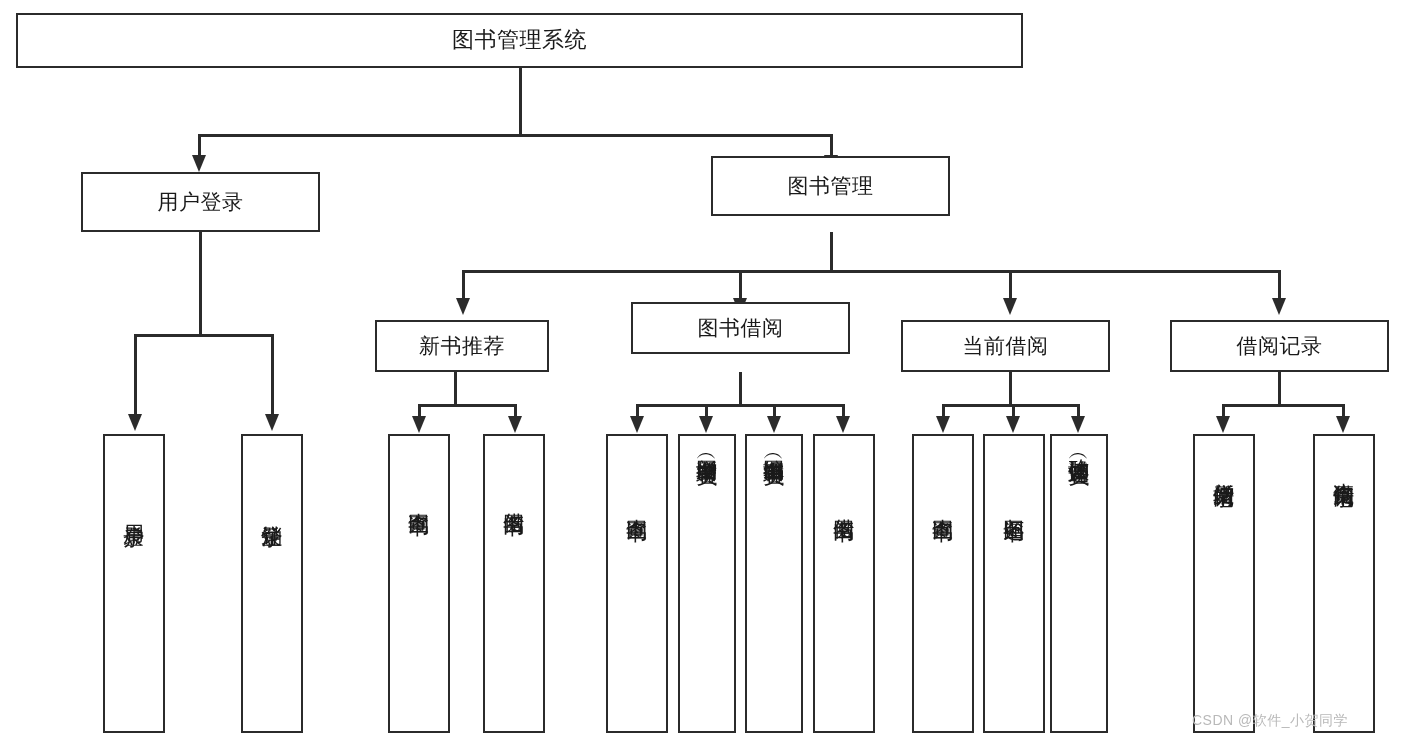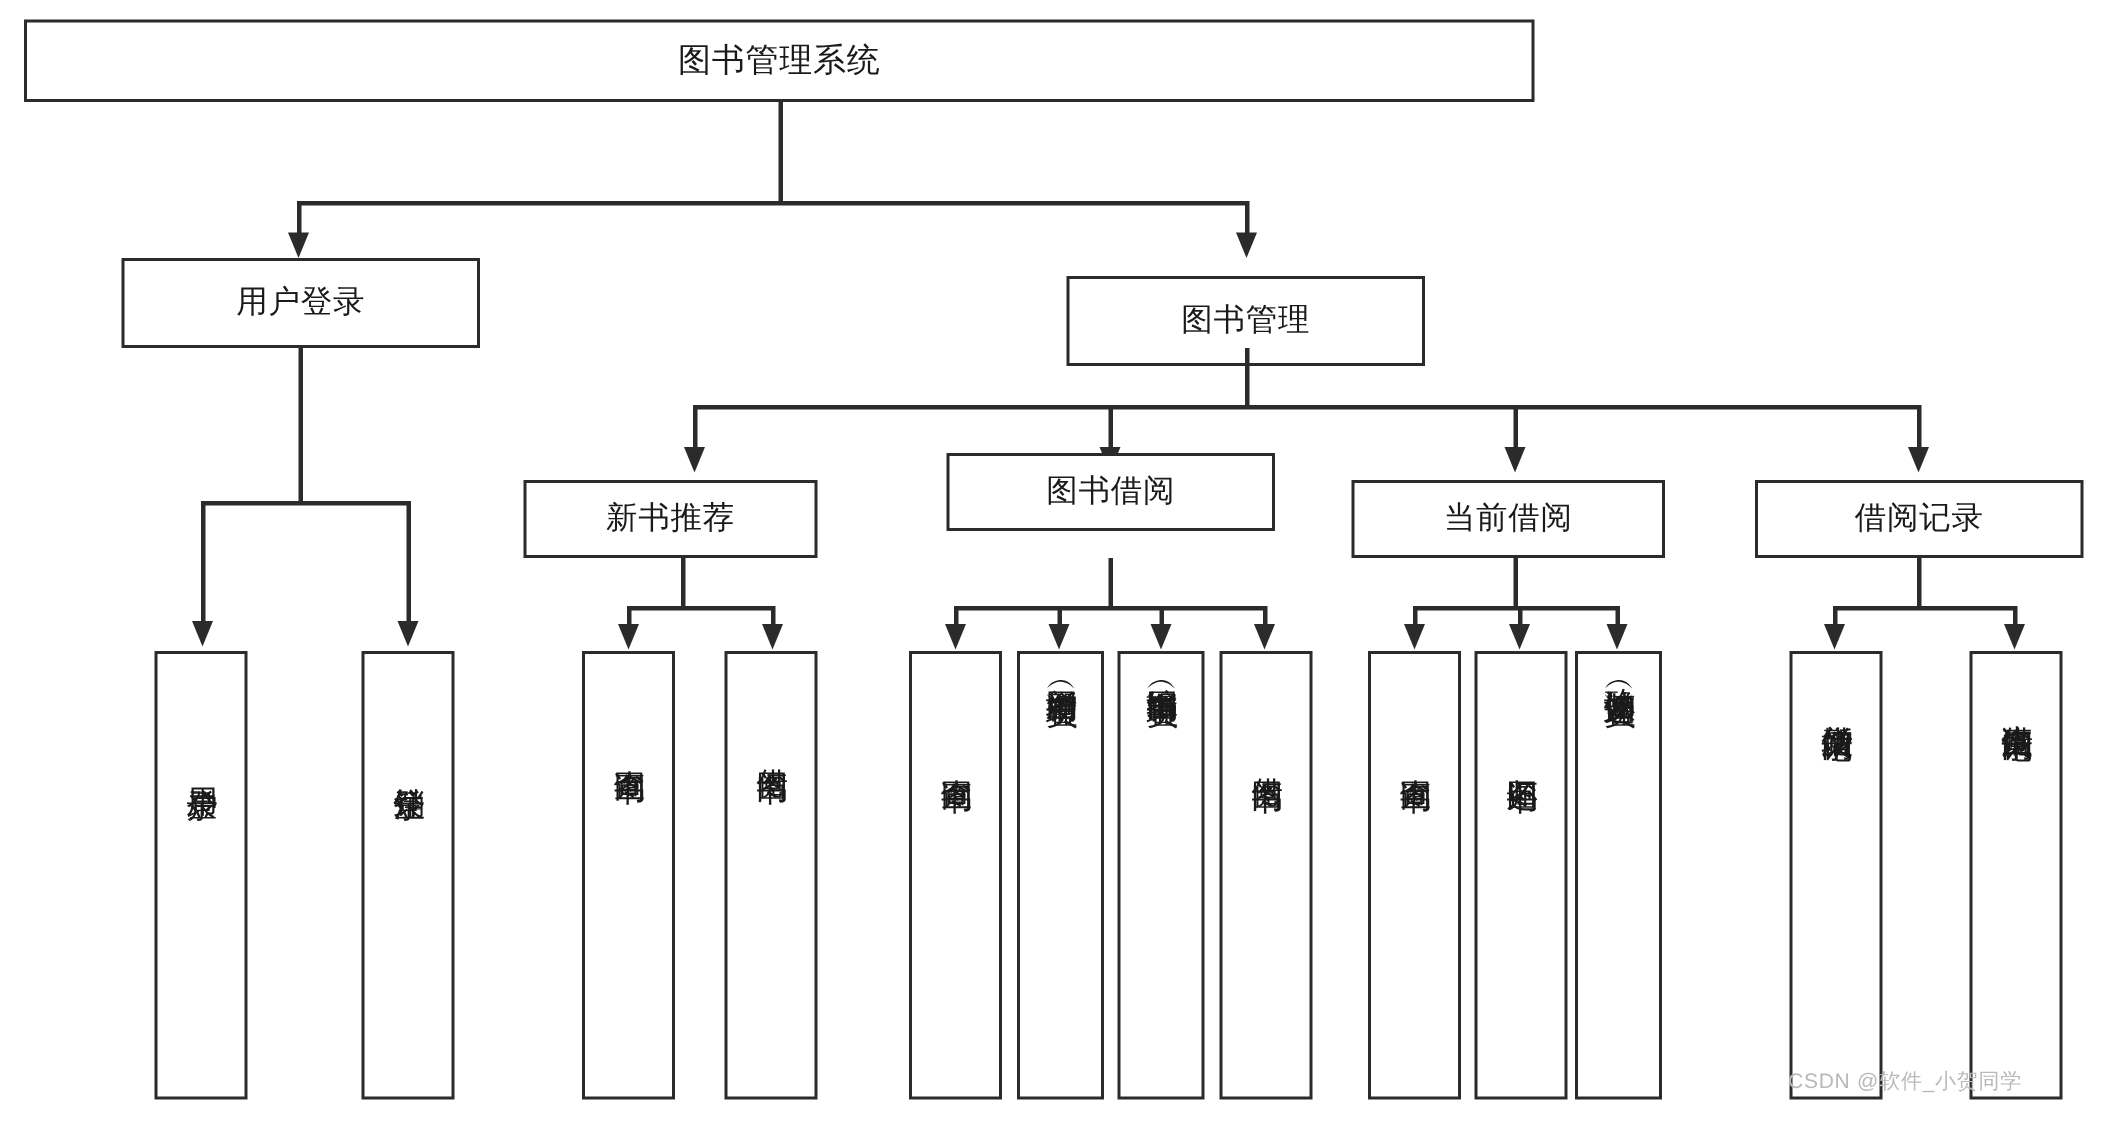--- a/index.html
+++ b/index.html
@@ -99,21 +99,21 @@
   <div class="hline" style="left:198px; top:134px; width:634px;"></div>
   <div class="vline" style="left:198px; top:134px; height:24px;"></div>
   <div class="arrow" style="left:192px; top:155px;"></div>
   <div class="vline" style="left:830px; top:134px; height:24px;"></div>
   <div class="arrow" style="left:824px; top:155px;"></div>
 
   <div class="node" style="left:81px; top:172px; width:239px; height:60px;">
     <span class="label">用户登录</span>
   </div>
 
-  <div class="node" style="left:711px; top:184px; width:239px; height:60px;align-items:center;">
+  <div class="node" style="left:711px; top:156px; width:239px; height:60px;align-items:center;">
     <span class="label">图书管理</span>
   </div>
 
   <div class="vline" style="left:199px; top:232px; height:104px;"></div>
   <div class="hline" style="left:134px; top:334px; width:138px;"></div>
   <div class="vline" style="left:134px; top:334px; height:82px;"></div>
   <div class="arrow" style="left:128px; top:414px;"></div>
   <div class="vline" style="left:271px; top:334px; height:82px;"></div>
   <div class="arrow" style="left:265px; top:414px;"></div>
 
@@ -121,21 +121,21 @@
   <div class="hline" style="left:462px; top:270px; width:818px;"></div>
   <div class="vline" style="left:462px; top:270px; height:30px;"></div>
   <div class="arrow" style="left:456px; top:298px;"></div>
   <div class="vline" style="left:739px; top:270px; height:30px;"></div>
   <div class="arrow" style="left:733px; top:298px;"></div>
   <div class="vline" style="left:1009px; top:270px; height:30px;"></div>
   <div class="arrow" style="left:1003px; top:298px;"></div>
   <div class="vline" style="left:1278px; top:270px; height:30px;"></div>
   <div class="arrow" style="left:1272px; top:298px;"></div>
 
-  <div class="node" style="left:349px; top:320px; width:196px; height:52px;">
+  <div class="node" style="left:375px; top:320px; width:174px; height:52px;">
     <span class="label">新书推荐</span>
   </div>
   <div class="node" style="left:631px; top:302px; width:219px; height:52px;">
     <span class="label">图书借阅</span>
   </div>
   <div class="node" style="left:901px; top:320px; width:209px; height:52px;">
     <span class="label">当前借阅</span>
   </div>
   <div class="node" style="left:1170px; top:320px; width:219px; height:52px;">
     <span class="label">借阅记录</span>

